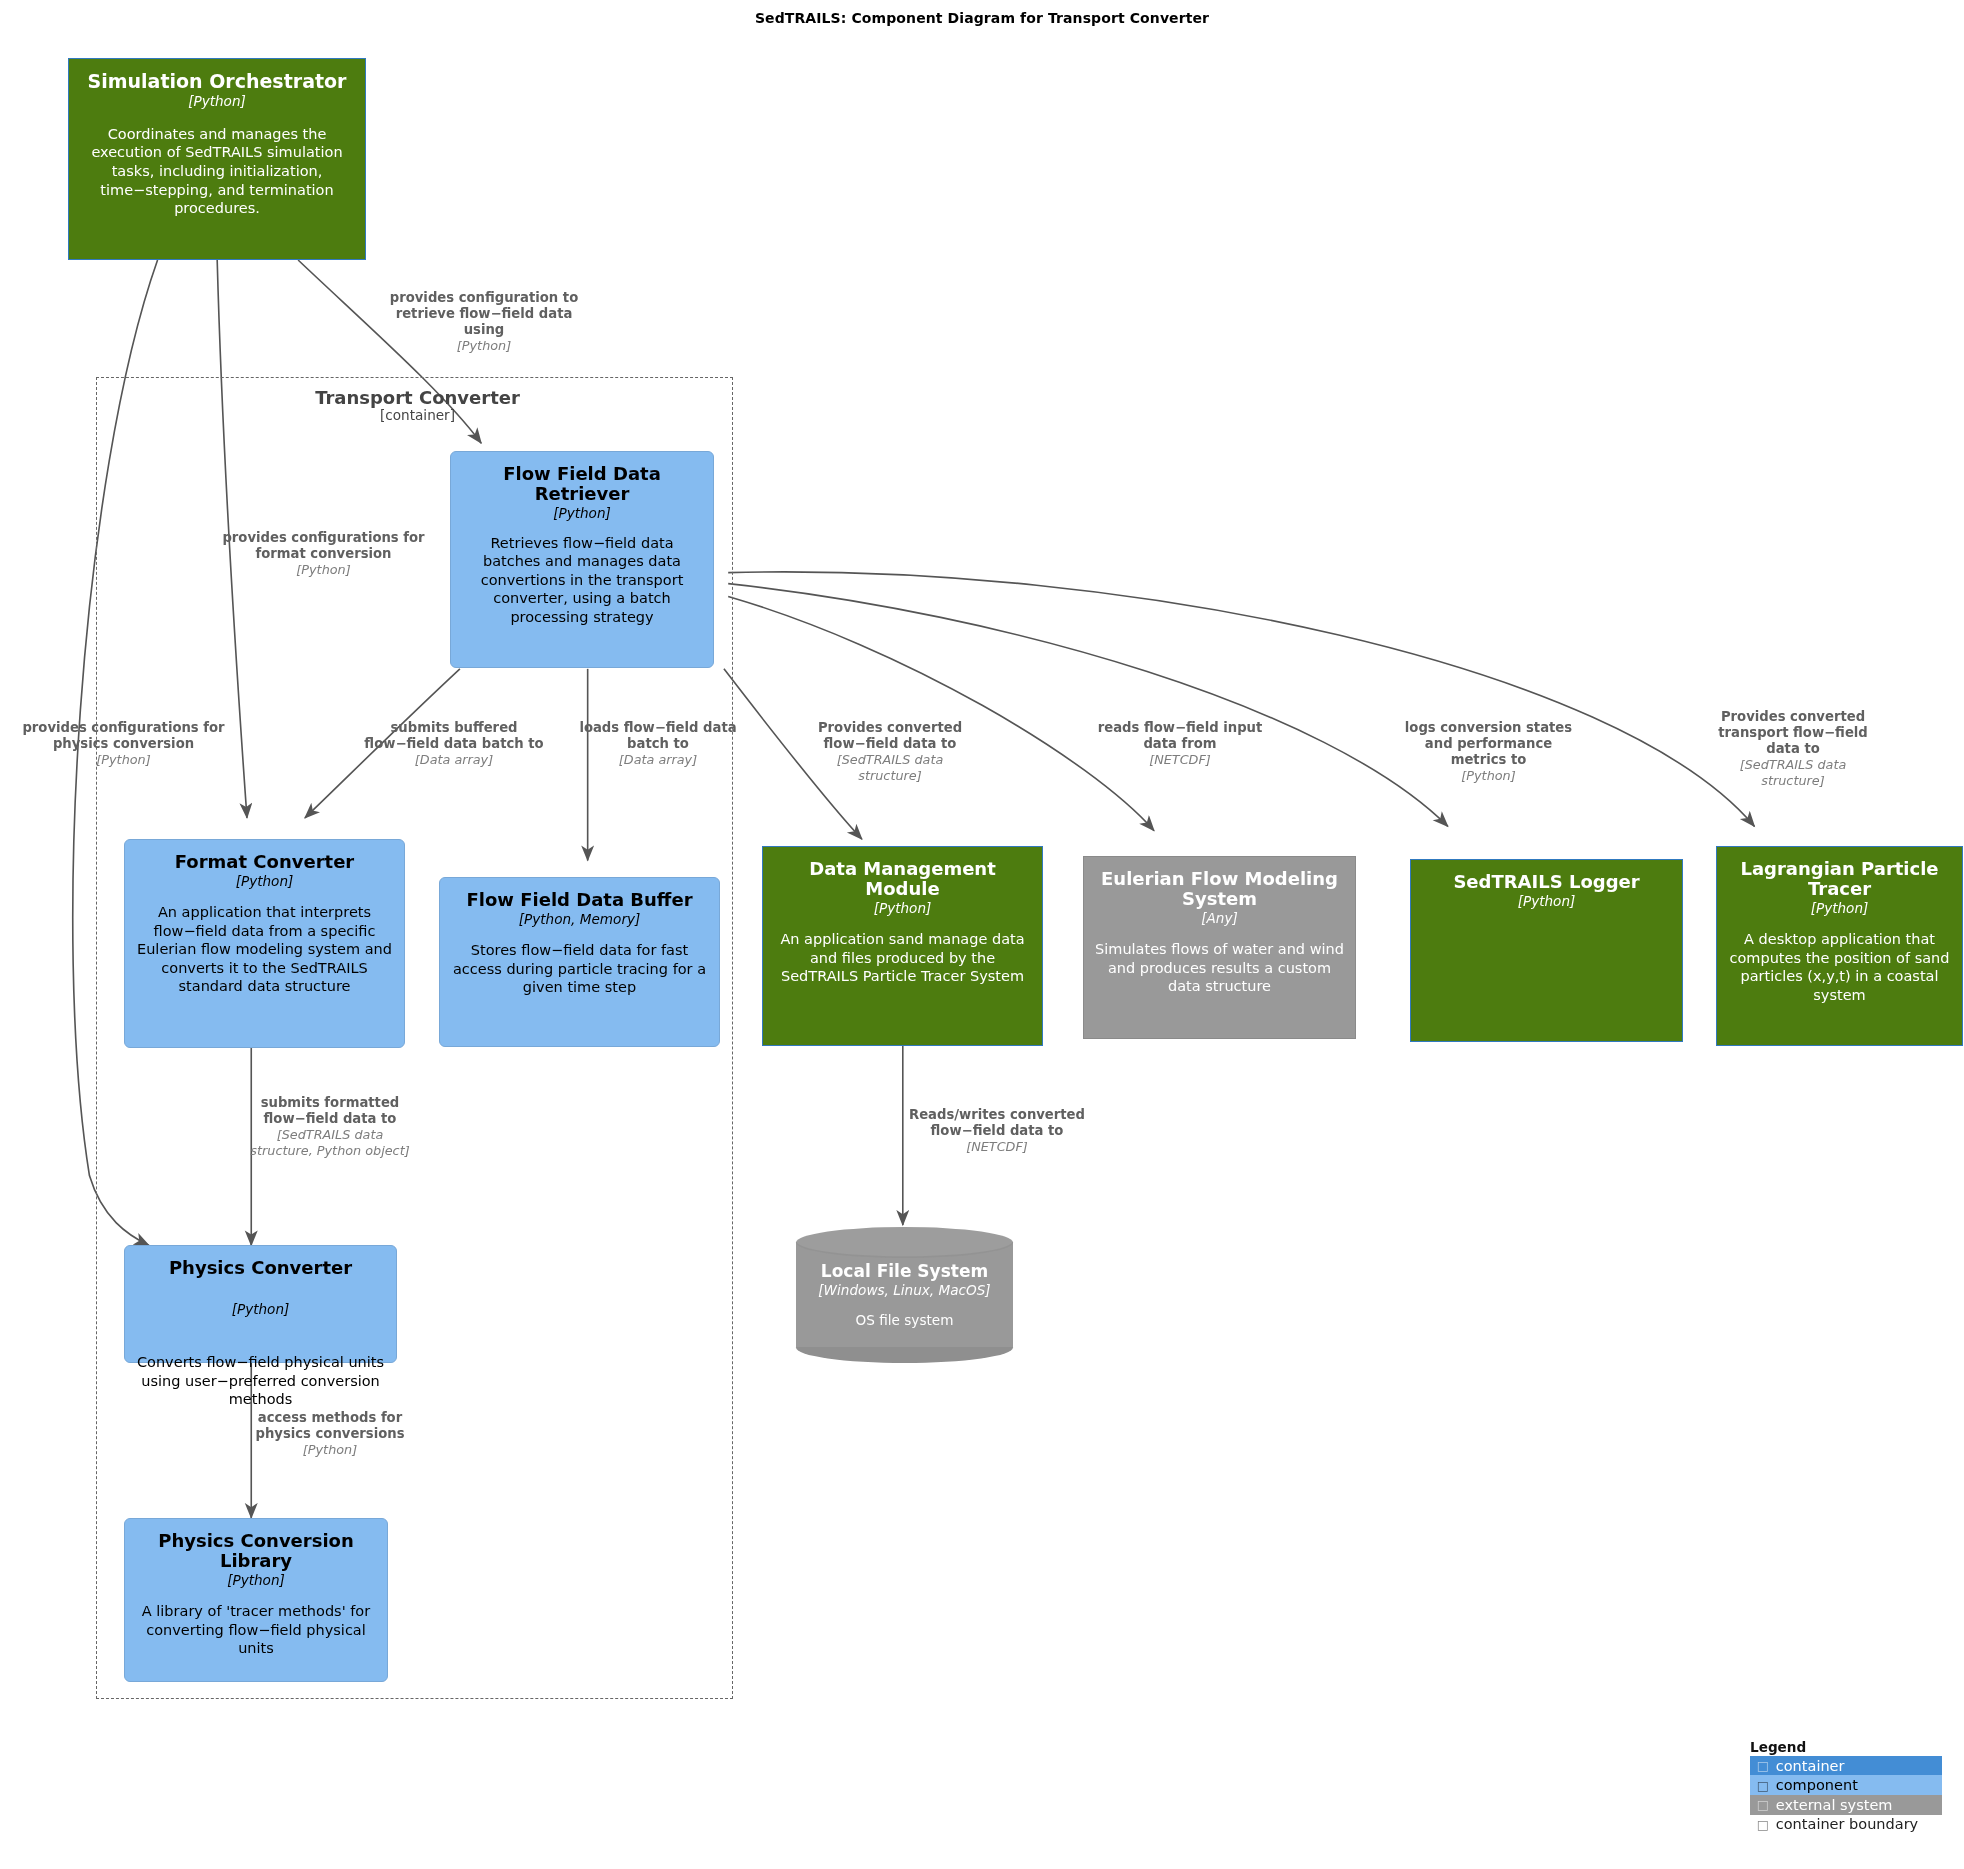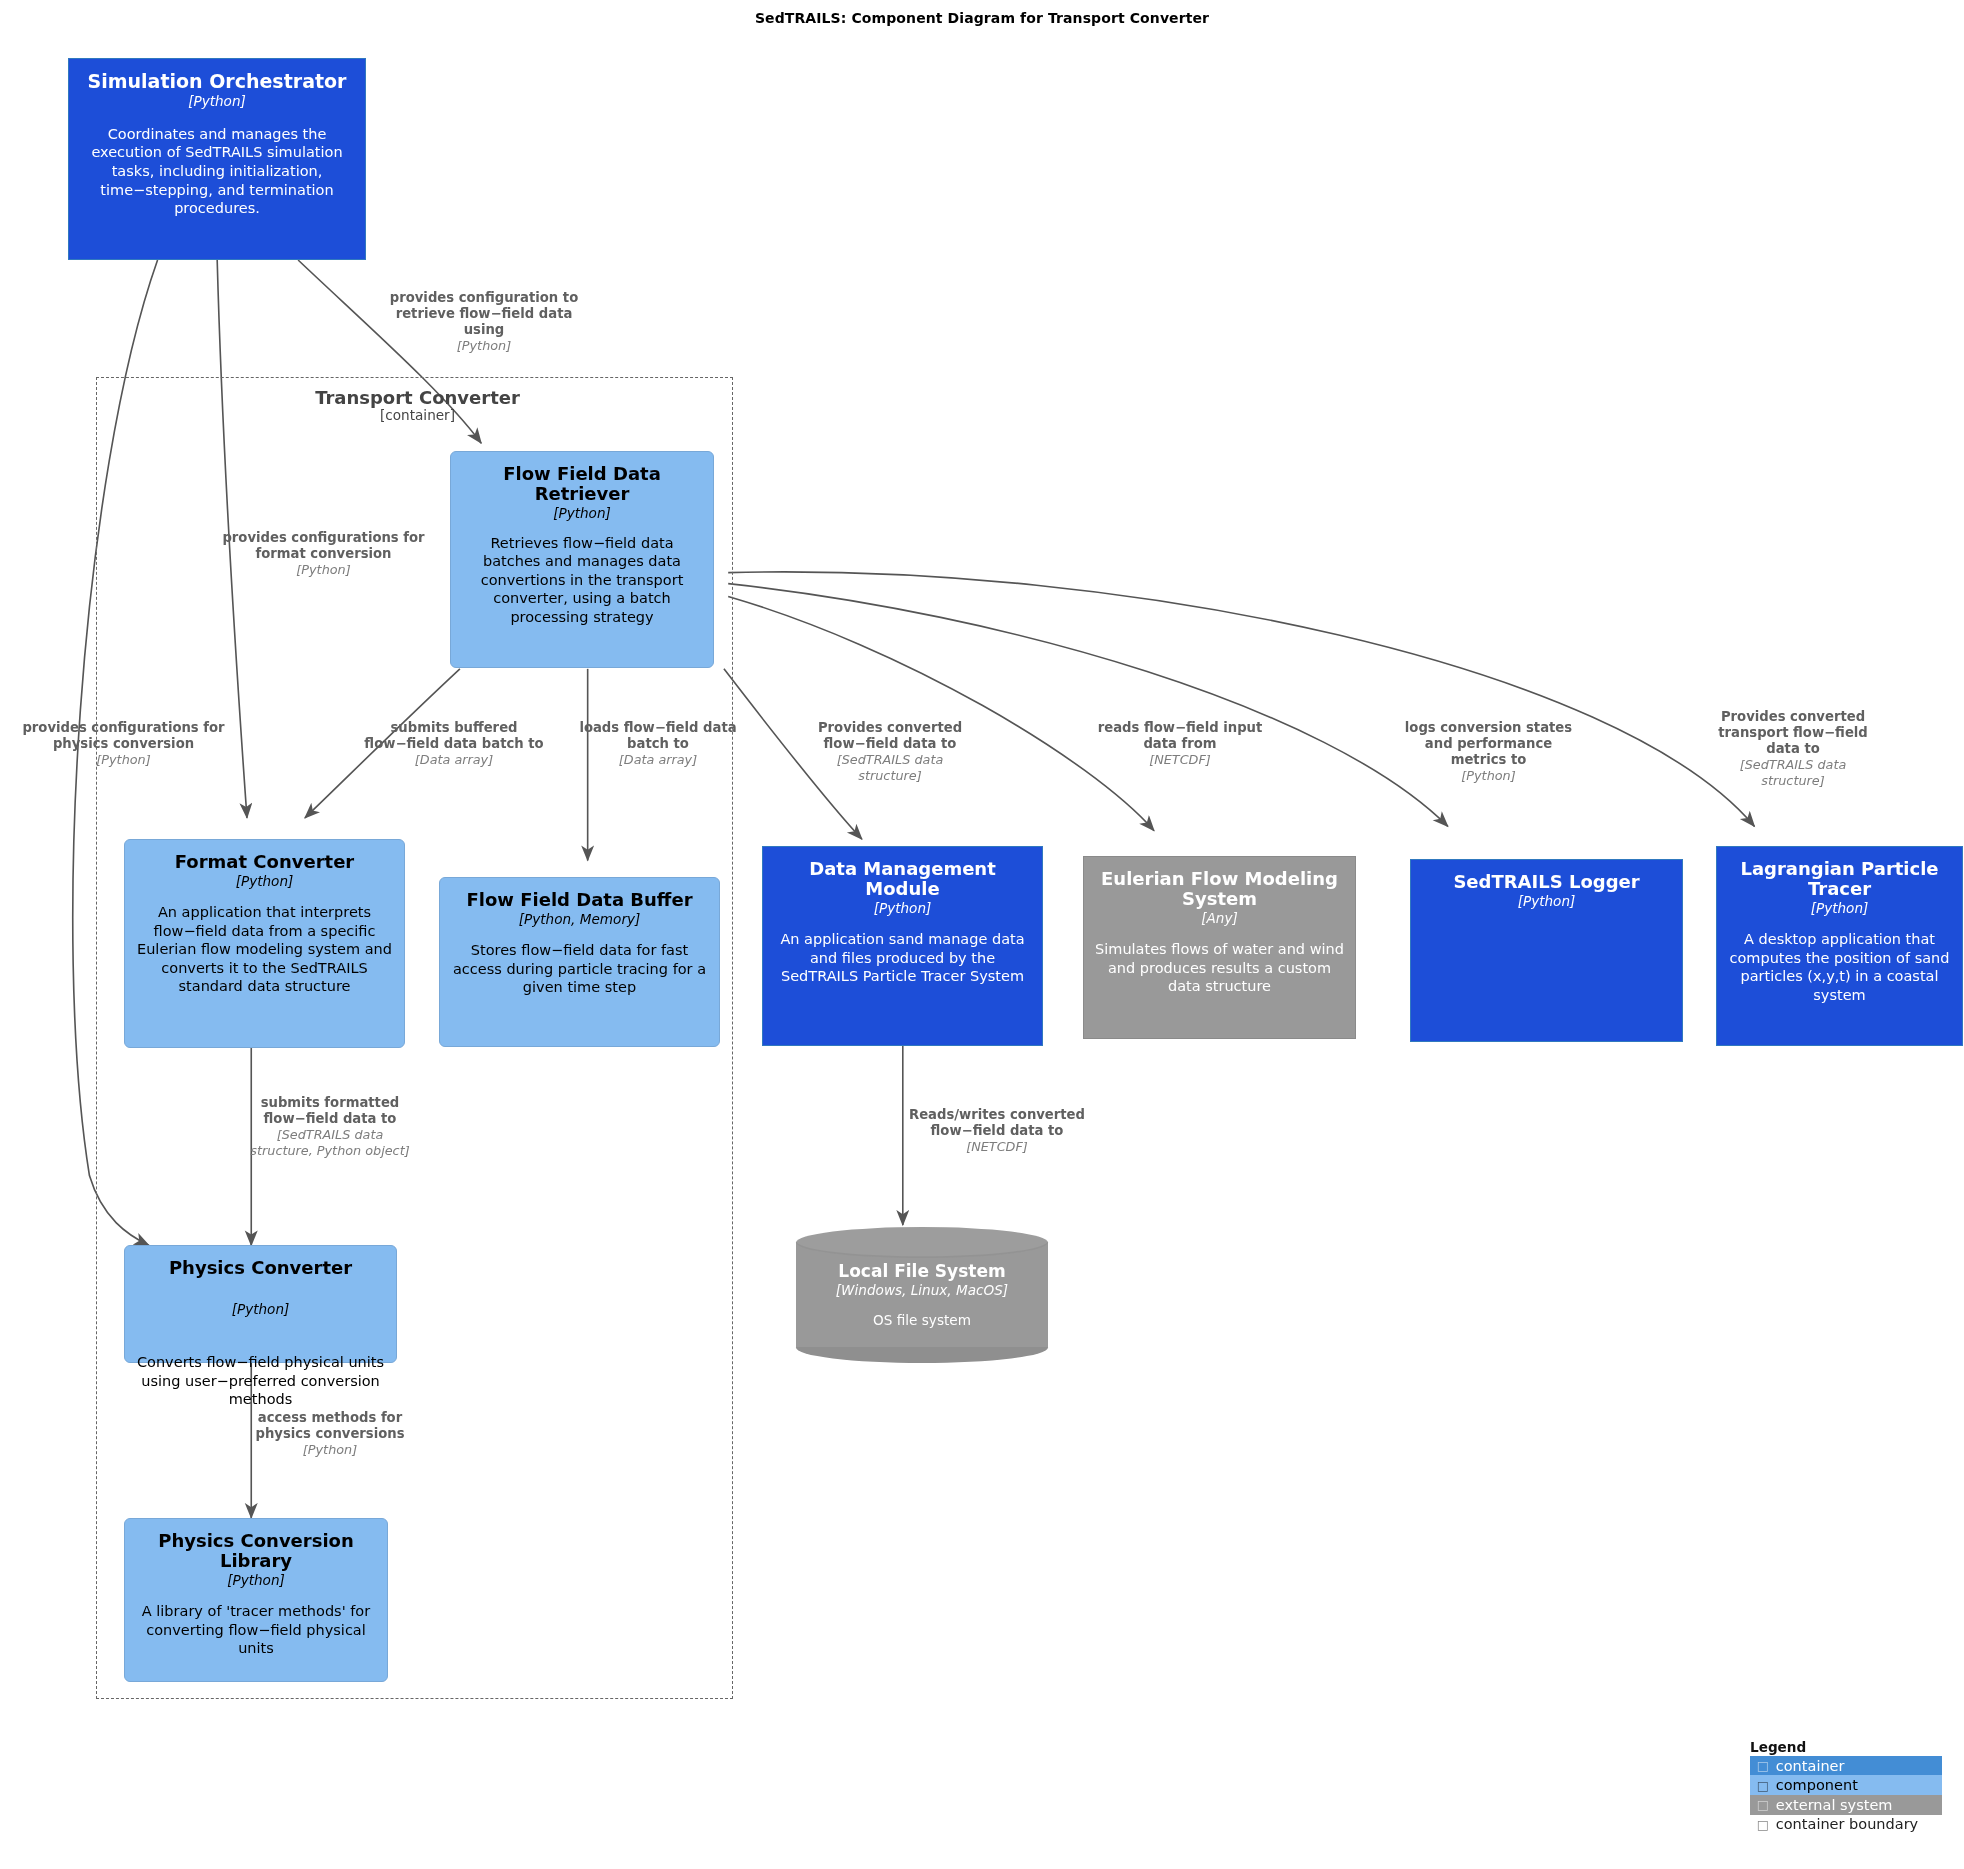--- a/index.html
+++ b/index.html
@@ -8,25 +8,25 @@
   #stage{position:absolute;left:0;top:0;width:1964px;height:1870px;}
   svg.layer{position:absolute;left:0;top:0;width:1964px;height:1870px;overflow:visible;}
   .diagram-title{position:absolute;left:0;top:10.2px;width:1964px;text-align:center;
       font-size:14px;font-weight:bold;color:#000;letter-spacing:0.1px;}
   
   .node{position:absolute;box-sizing:border-box;display:flex;flex-direction:column;
       align-items:center;justify-content:flex-start;text-align:center;padding:12px 10.2px 8.5px 10.2px;}
   .node .n-title{font-weight:bold;line-height:1.12;}
   .node .n-tech{font-style:italic;line-height:1.15;margin-top:1.7px;}
   .node .n-desc{line-height:1.28;margin-top:15.3px;}
-  .container-node{background:#1d4ed8;color:#ffffff;border:0.9px solid #3079bf;border-radius:0;}
+  .container-node{background:#4d7c0f;color:#ffffff;border:0.9px solid #3079bf;border-radius:0;}
   .component-node{background:#85bbf0;color:#000000;border:0.9px solid #78a8d8;border-radius:6px;}
   .external-node{background:#999999;color:#ffffff;border:0.9px solid #8a8a8a;border-radius:0;}
   
-  .db-node{position:absolute;padding-left:35px;}
+  .db-node{position:absolute;}
   .db-body{position:absolute;left:0;top:15.3px;width:100%;height:calc(100% - 31px);
       background:#999999;}
   .db-top{position:absolute;left:0;top:0;width:100%;height:31px;border-radius:50%;
       background:#9d9d9d;box-shadow:inset 0 -1.7px 0 rgba(0,0,0,.06);}
   .db-bot{position:absolute;left:0;bottom:0;width:100%;height:31px;border-radius:50%;
       background:#8f8f8f;}
   .db-text{position:absolute;left:0;top:0;width:100%;height:100%;display:flex;
       flex-direction:column;align-items:center;justify-content:center;text-align:center;
       color:#fff;padding:0 8.5px;box-sizing:border-box;}
   .db-text .n-title{font-weight:bold;font-size:17px;line-height:1.1;}

